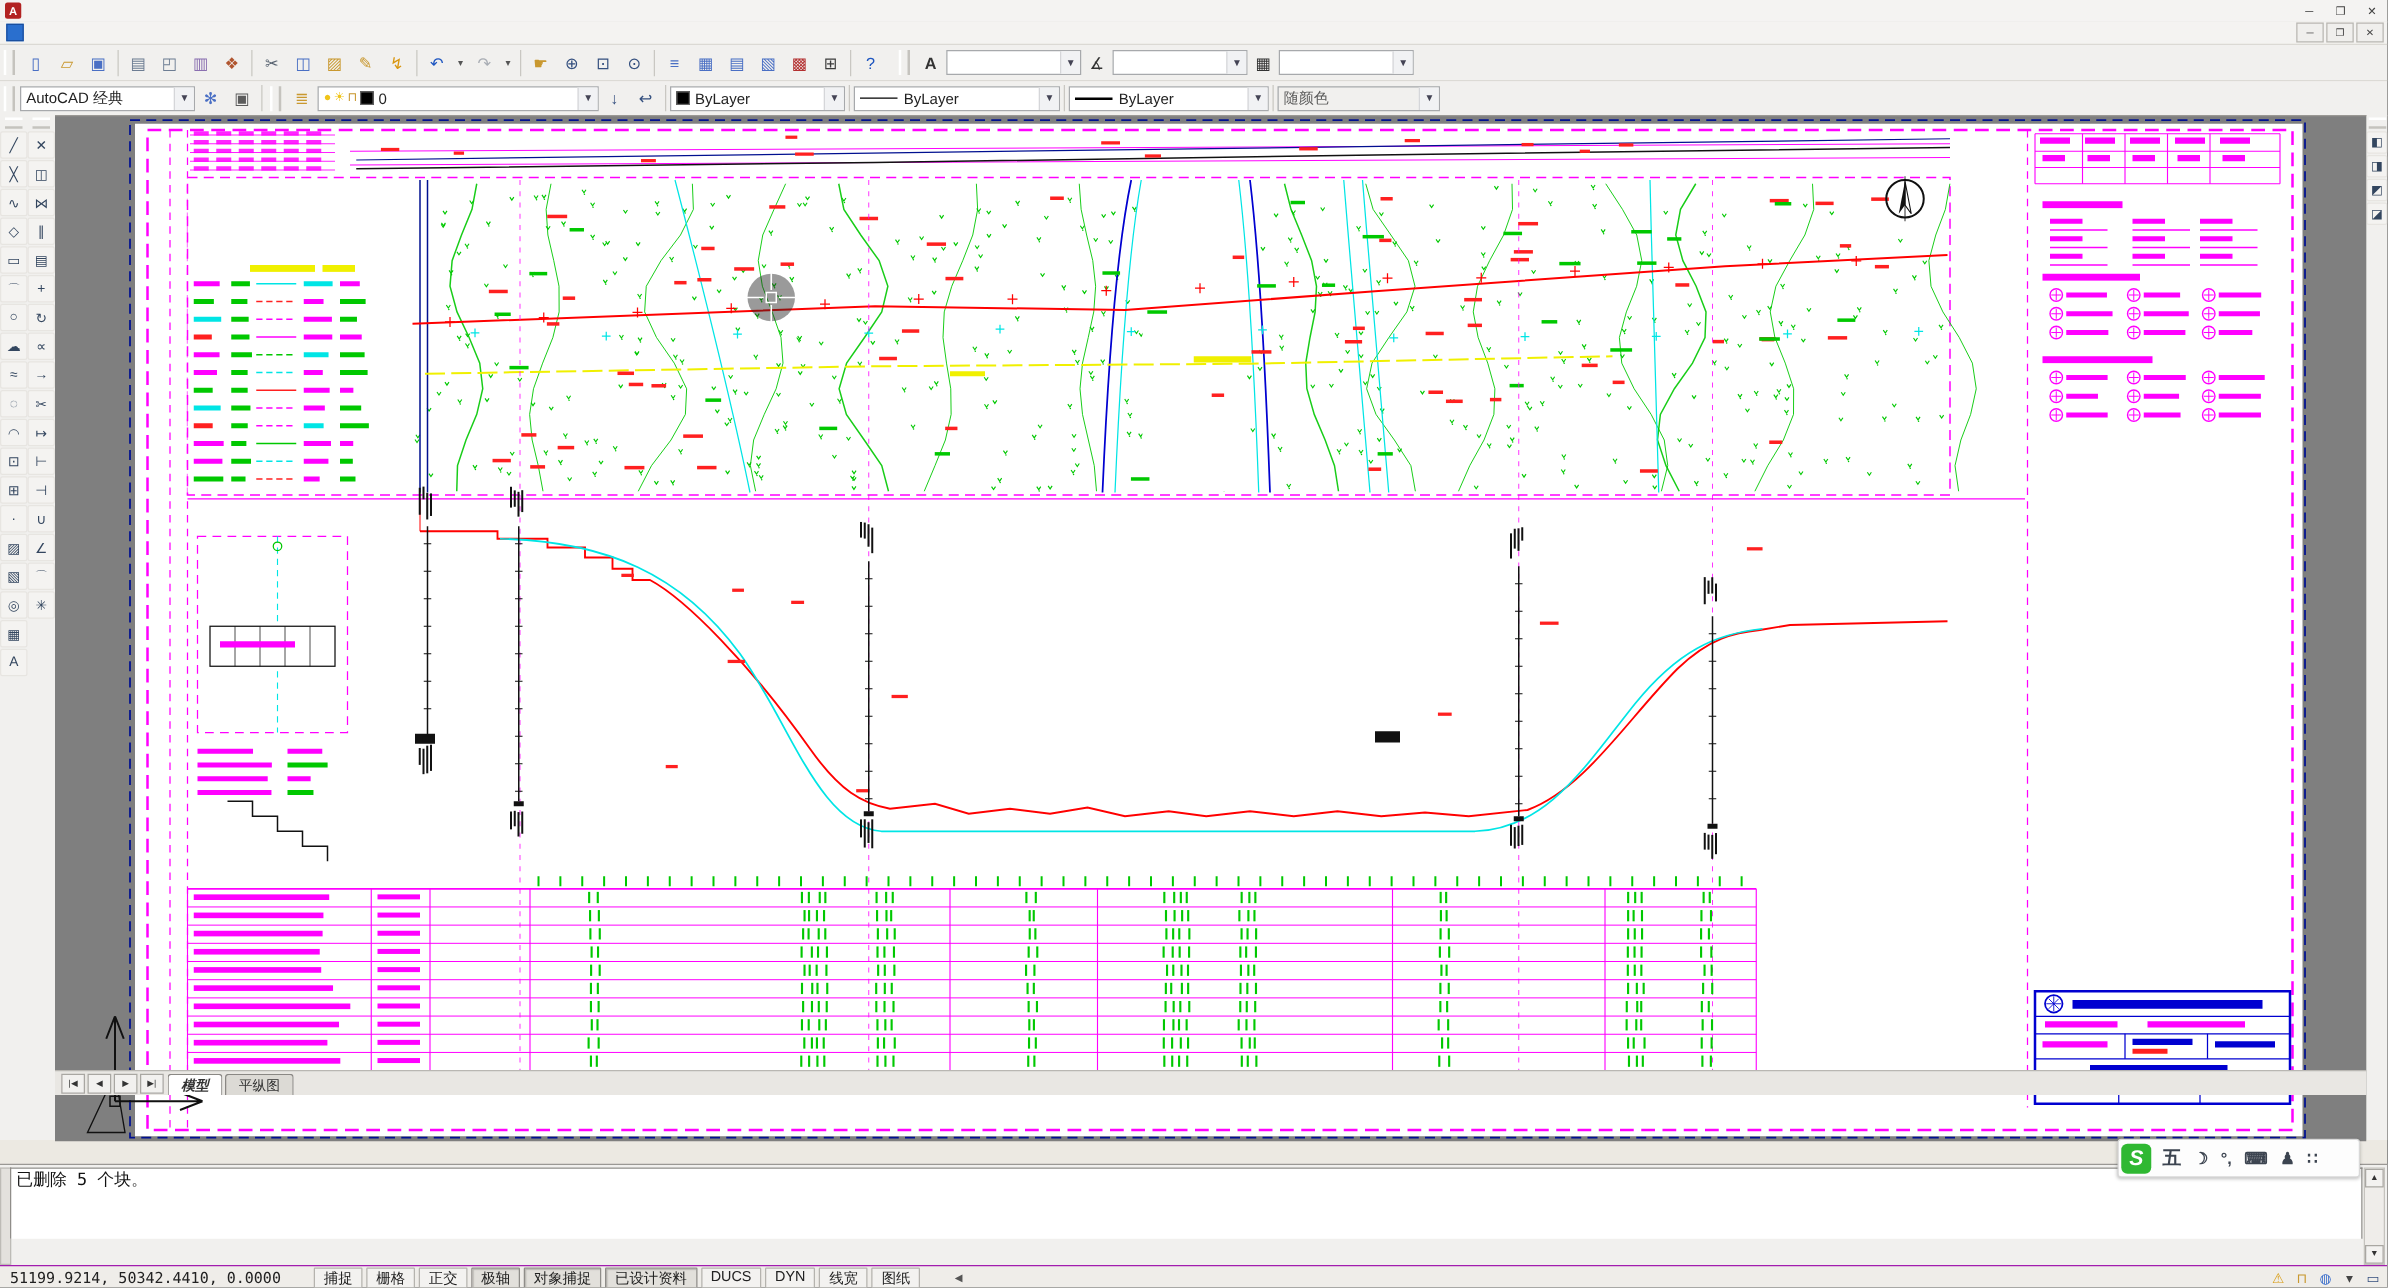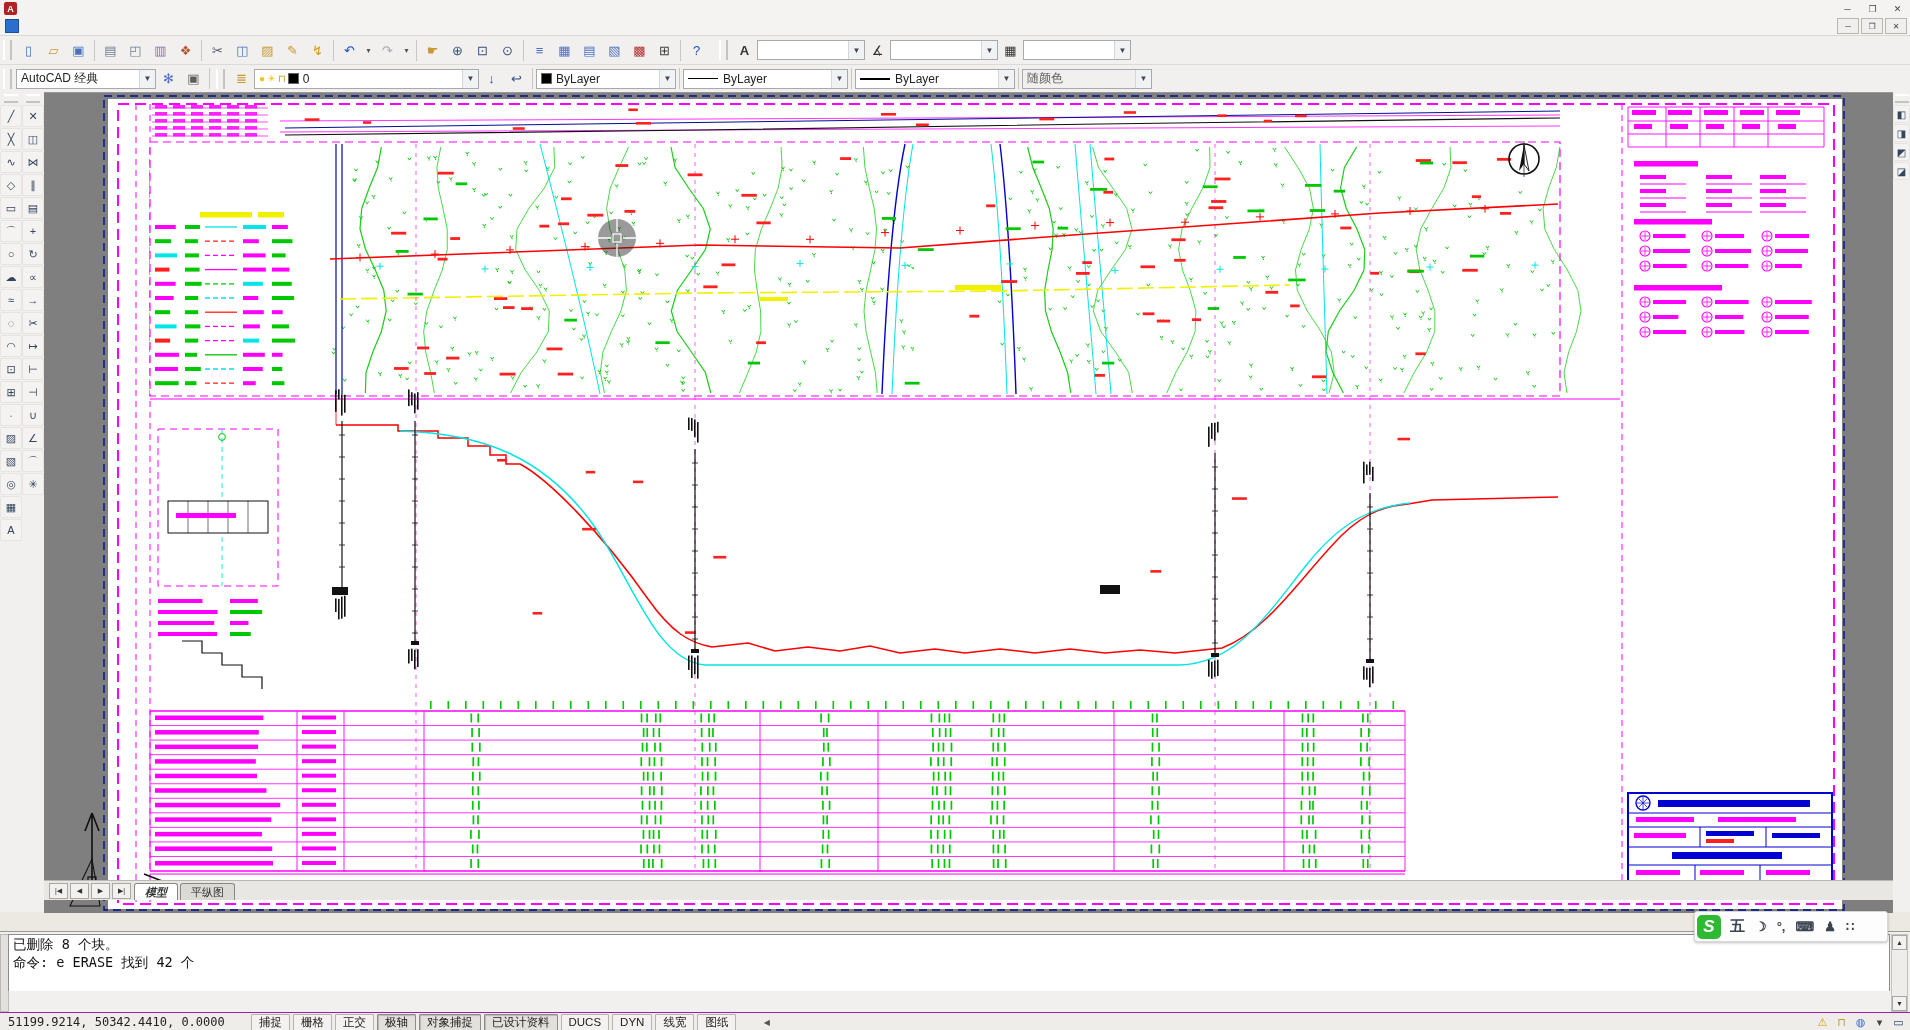--- a/index.html
+++ b/index.html
@@ -47,21 +47,21 @@
   .ltbtn{width:20px;height:20px;display:flex;align-items:center;justify-content:center;
          font-size:11px;color:#33465f;border:1px solid #e7e5e1;border-radius:2px;margin-bottom:1px;background:#f4f3f1;}
   #rightdock{position:absolute;right:0;top:92px;width:17px;height:820px;background:#f1f0ee;
              border-left:1px solid #cfcdc8;display:flex;flex-direction:column;align-items:center;}
   #rightdock .ltbtn{width:15px;height:16px;font-size:10px;}
   
   #canvas{position:absolute;left:44px;top:92px;width:1849px;height:820px;background:#7f7f7f;
           border-top:1px solid #9a9894;}
   #canvas svg{display:block;}
   
-  #tabstrip{position:absolute;left:44px;top:880px;width:1849px;height:19px;background:#e9e7e3;
+  #tabstrip{position:absolute;left:44px;top:856px;width:1849px;height:19px;background:#e9e7e3;
             border-top:1px solid #b9b7b2;display:flex;align-items:flex-end;}
   .tabnav{width:17px;height:14px;margin:0 1px 1px 1px;background:#f2f1ef;border:1px solid #a9a7a2;
           font-size:7px;display:flex;align-items:center;justify-content:center;color:#333;}
   .laytab{height:16px;padding:0 10px;border:1px solid #8a8884;border-bottom:none;margin-left:2px;
           background:#dcdad5;font-size:11px;display:flex;align-items:center;color:#333;
           border-radius:3px 3px 0 0;}
   .laytab.active{background:#fff;font-weight:bold;font-style:italic;}
   
   #cmdwin{position:absolute;left:0;top:931px;width:1910px;height:81px;background:#f1f0ee;
           border-top:1px solid #9a9894;}
@@ -1866,22 +1866,21 @@
         <div class="imeitem" style="font-size: 13px;">°,</div>
         <div class="imeitem" style="font-size: 13px;">⌨</div>
         <div class="imeitem" style="font-size: 13px;">♟</div>
         <div class="imeitem" style="font-size: 13px;">∷</div>
       </span>
   </div>
 
   <div id="cmdwin">
     <div class="cmdgrip"></div>
     <div id="cmdhistory">
-        <div class="cmdline">已删除 8 个块。</div>
-        <div class="cmdline">命令: e ERASE 找到 42 个</div>
+        <div class="cmdline">已删除 5 个块。</div>
       </div>
     <div class="cmdscroll">
       <div class="scrbtn">▲</div>
       <div class="scrbtn">▼</div>
     </div>
   </div>
 
   <div id="statusbar">
     <div id="coords">51199.9214, 50342.4410, 0.0000</div>
     <span id="toggles" style="display:flex;align-items:flex-end">

